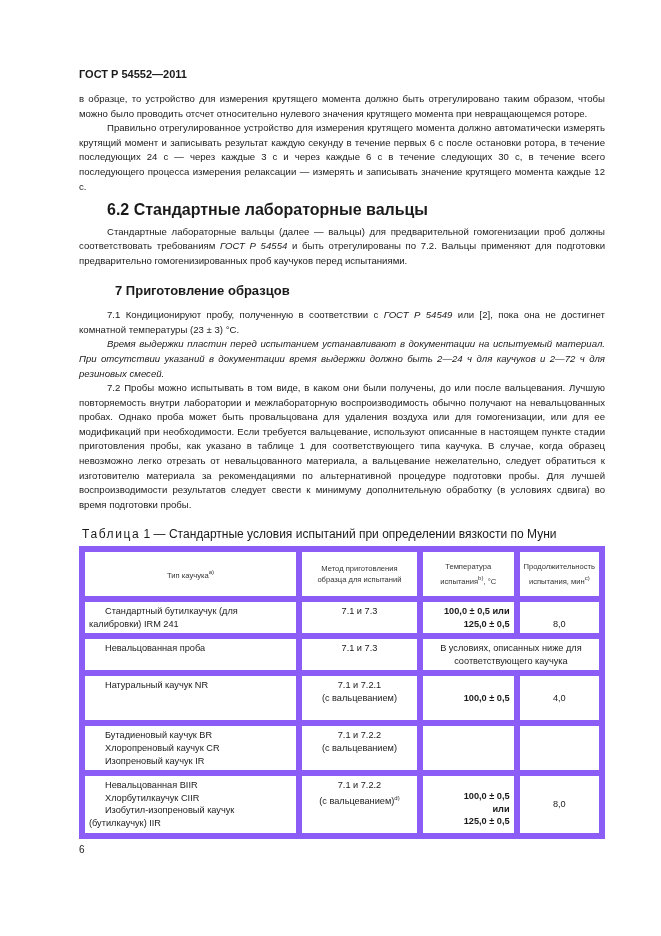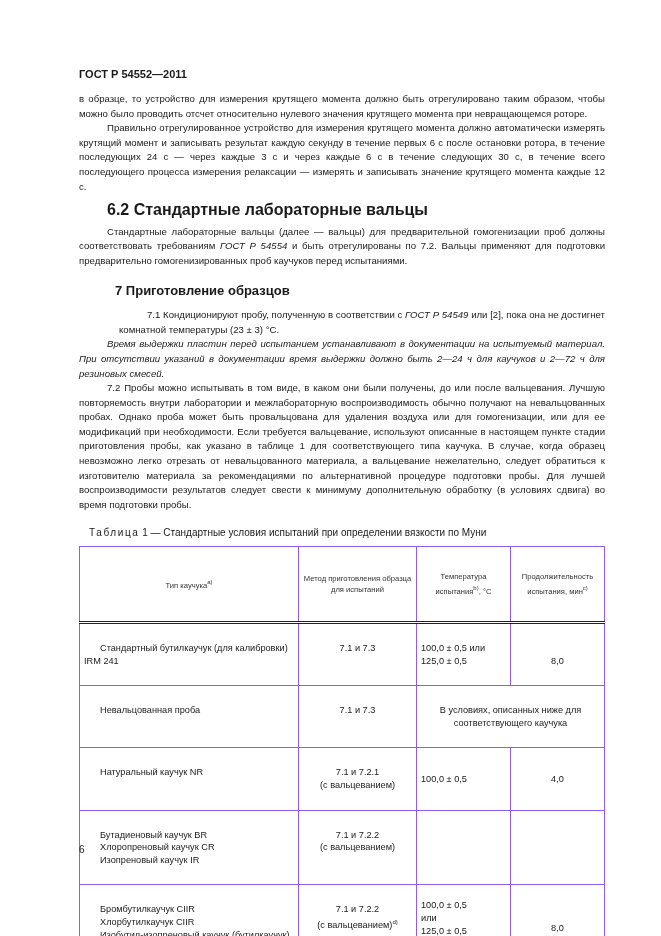--- a/index.html
+++ b/index.html
@@ -6,51 +6,51 @@
   body { width: 661px; height: 936px; position: relative; overflow: hidden;
          font-family: "Liberation Sans", sans-serif; color: #1a1a1a; }
   .page-header { position: absolute; left: 79px; top: 68px; font-weight: bold; font-size: 11px; }
   .body-text { position: absolute; left: 79px; width: 526px; font-size: 9.6px; line-height: 14.6px;
                text-align: justify; }
   .p { margin: 0; }
   .indent { text-indent: 28px; }
   .it { font-style: italic; }
   .sec-title { font-weight: bold; font-size: 16px; margin: 0; padding-left: 28px; }
   .chap-title { font-weight: bold; font-size: 13px; margin: 8px; padding-left: 28px; }
-  .table-caption { position: absolute; left: 89px; top: 527px; font-size: 10px; }
+  .table-caption { position: absolute; left: 82px; top: 527px; font-size: 12px; }
   .spaced { letter-spacing: 1.6px; }
   table.t1 { position: absolute; left: 79px; top: 546px; width: 526px; border-collapse: collapse;
              font-size: 9.2px; line-height: 12.6px; }
-  table.t1 td, table.t1 th { border: 1px solid #8b5cf6; padding: 18px 4px; vertical-align: top; }
+  table.t1 td, table.t1 th { border: 6px solid #8b5cf6; padding: 3px 4px; vertical-align: top; }
   table.t1 th { font-weight: normal; font-size: 7.6px; color: #333; text-align: center; vertical-align: middle;
                 height: 38px; line-height: 11.5px; }
   table.t1 thead tr { border-bottom: 3px double #222; }
   .c1 { width: 210px; }
   .c2 { width: 109px; text-align: center; }
-  .c3 { width: 85px; text-align: left; }
+  .c3 { width: 85px; text-align: right; font-weight: bold; }
   .c4 { text-align: center; }
   .ind { padding-left: 16px; display: block; }
   .indline { text-indent: 16px; display: block; }
   sup { font-size: 6px; }
   .bottom { vertical-align: bottom !important; }
   .middle { vertical-align: middle !important; }
   .page-num { position: absolute; left: 79px; top: 844px; font-size: 10px; }
 </style>
 </head>
 <body>
 
 <div class="page-header">ГОСТ Р 54552—2011</div>
 
 <div class="body-text" style="top:92px;">
   <p class="p">в образце, то устройство для измерения крутящего момента должно быть отрегулировано таким образом, чтобы можно было проводить отсчет относительно нулевого значения крутящего момента при невращающемся роторе.</p>
   <p class="p indent">Правильно отрегулированное устройство для измерения крутящего момента должно автоматически измерять крутящий момент и записывать результат каждую секунду в течение первых 6 с после остановки ротора, в течение последующих 24 с — через каждые 3 с и через каждые 6 с в течение следующих 30 с, в течение всего последующего процесса измерения релаксации — измерять и записывать значение крутящего момента каждые 12 с.</p>
   <p class="sec-title" style="margin-top:9px;">6.2 Стандартные лабораторные вальцы</p>
   <p class="p indent" style="margin-top:7px;"><span>Стандартные лабораторные вальцы (далее — вальцы) для предварительной гомогенизации проб должны соответствовать требованиям </span><span class="it">ГОСТ Р 54554</span><span> и быть отрегулированы по 7.2. Вальцы применяют для подготовки предварительно гомогенизированных проб каучуков перед испытаниями.</span></p>
   <p class="chap-title" style="margin-top:15px;">7 Приготовление образцов</p>
-  <p class="p indent" style="margin-top:10px;margin-left:40px;"><span>7.1 Кондиционируют пробу, полученную в соответствии с </span><span class="it">ГОСТ Р 54549</span><span> или [2], пока она не достигнет комнатной температуры (23 ± 3) °С.</span></p>
+  <p class="p indent" style="margin-top:10px;"><span>7.1 Кондиционируют пробу, полученную в соответствии с </span><span class="it">ГОСТ Р 54549</span><span> или [2], пока она не достигнет комнатной температуры (23 ± 3) °С.</span></p>
   <p class="p indent it">Время выдержки пластин перед испытанием устанавливают в документации на испытуемый материал. При отсутствии указаний в документации время выдержки должно быть 2—24 ч для каучуков и 2—72 ч для резиновых смесей.</p>
   <p class="p indent">7.2 Пробы можно испытывать в том виде, в каком они были получены, до или после вальцевания. Лучшую повторяемость внутри лаборатории и межлабораторную воспроизводимость обычно получают на невальцованных пробах. Однако проба может быть провальцована для удаления воздуха или для гомогенизации, или для ее модификаций при необходимости. Если требуется вальцевание, используют описанные в настоящем пункте стадии приготовления пробы, как указано в таблице 1 для соответствующего типа каучука. В случае, когда образец невозможно легко отрезать от невальцованного материала, а вальцевание нежелательно, следует обратиться к изготовителю материала за рекомендациями по альтернативной процедуре подготовки пробы. Для лучшей воспроизводимости результатов следует свести к минимуму дополнительную обработку (в условиях сдвига) во время подготовки пробы.</p>
 </div>
 
 <div class="table-caption"><span class="spaced">Таблица</span><span> 1 — Стандартные условия испытаний при определении вязкости по Муни</span></div>
 
 <table class="t1">
   <thead>
     <tr>
       <th class="c1"><span>Тип каучука</span><sup>a)</sup></th>
@@ -88,21 +88,21 @@
           <span class="ind">Бутадиеновый каучук BR</span>
           <span class="ind">Хлоропреновый каучук CR</span>
           <span class="ind">Изопреновый каучук IR</span>
         </td>
       <td class="c2"><span>7.1 и 7.2.2</span><br><span>(с вальцеванием)</span></td>
       <td class="c3"></td>
       <td class="c4"></td>
     </tr>
     <tr>
       <td class="c1">
-          <span class="ind">Бромбутилкаучук CIIR</span>
+          <span class="ind">Невальцованная BIIR</span>
           <span class="ind">Хлорбутилкаучук CIIR</span>
           <span class="indline">Изобутил-изопреновый каучук (бутилкаучук) IIR</span>
         </td>
       <td class="c2"><span>7.1 и 7.2.2</span><br><span>(с вальцеванием)</span><sup>d)</sup></td>
       <td class="c3" style="padding-top:14px;"><span>100,0 ± 0,5</span><br><span>или</span><br><span>125,0 ± 0,5</span></td>
       <td class="c4 middle">8,0</td>
     </tr>
   </tbody>
 </table>
 

